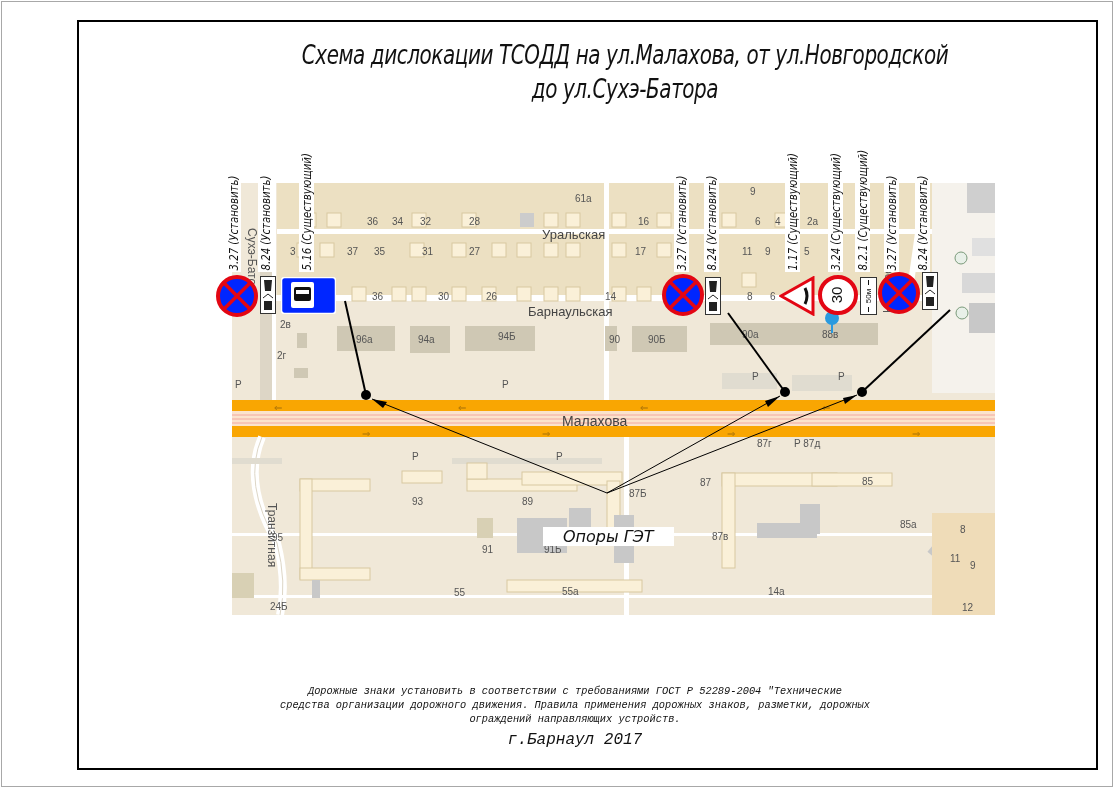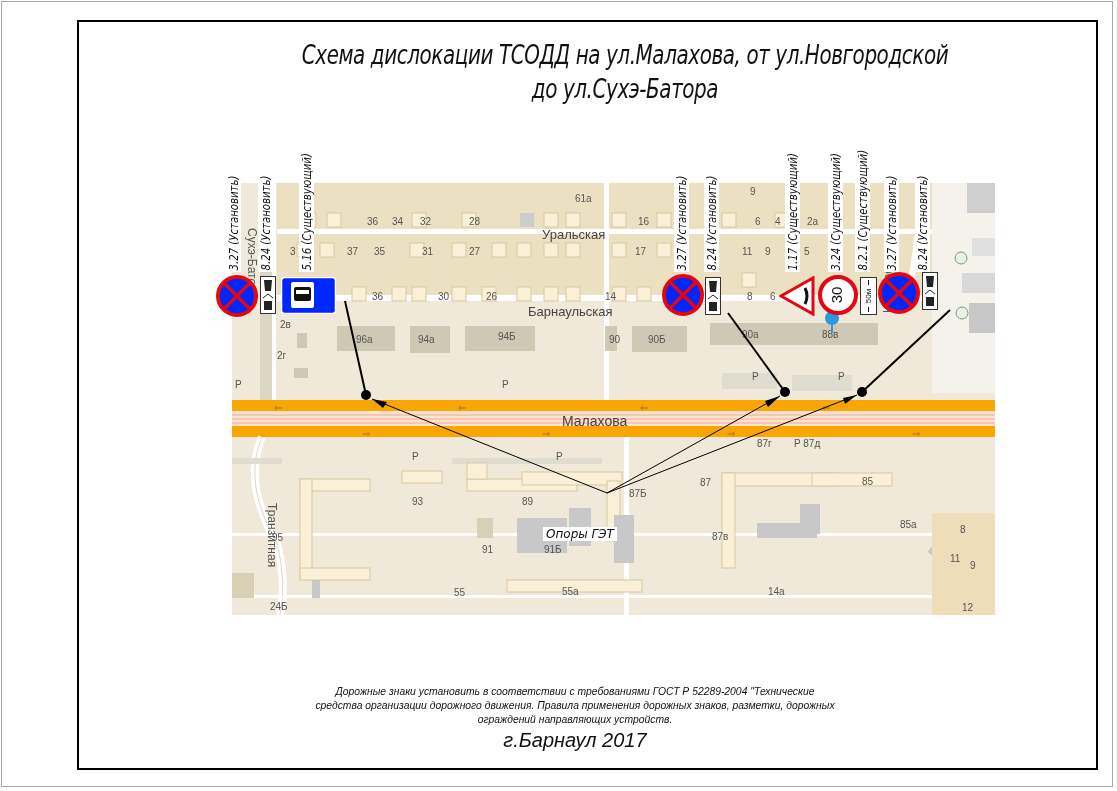--- a/index.html
+++ b/index.html
@@ -2,26 +2,26 @@
 <html><head>
 <meta charset="utf-8">
 <style>
   html, body { margin:0; padding:0; background:#ffffff; }
   body { width:1117px; height:791px; position:relative; overflow:hidden; font-family:"DejaVu Sans", sans-serif; }
   .outer { position:absolute; left:1px; top:1px; width:1112px; height:786px; border:1px solid #a8a8a8; box-sizing:border-box; }
   .frame { position:absolute; left:77px; top:20px; width:1021px; height:750px; border:2px solid #000; box-sizing:border-box; }
   .title { position:absolute; left:200px; top:38px; width:850px; text-align:center; font-family:"DejaVu Sans Condensed","DejaVu Sans", sans-serif; font-style:italic; font-size:27px; line-height:34px; letter-spacing:-0.5px; color:#111; transform:scaleX(0.82); transform-origin:center top; white-space:nowrap; }
   .map { position:absolute; left:232px; top:183px; width:763px; height:432px; background:#f0e8d8; overflow:hidden; }
   .map svg { position:absolute; left:0; top:0; }
-  .footer { position:absolute; left:200px; top:684px; width:750px; text-align:center; font-family:Liberation Sans, sans-serif; font-style:italic; font-size:11.5px; line-height:14px; color:#111; }
+  .footer { position:absolute; left:200px; top:684px; width:750px; text-align:center; font-family:Liberation Mono, monospace; font-style:italic; font-size:11.5px; line-height:14px; color:#111; }
   .footer .line { white-space:nowrap; transform:scaleX(0.9); }
-  .footer .city { font-size:20px; line-height:24px; margin-top:2px; }
+  .footer .city { font-size:16px; line-height:24px; margin-top:2px; }
   .vlabel { position:absolute; background:#fff; font-family:"DejaVu Sans", sans-serif; font-style:italic; font-size:13px; line-height:15px; color:#111; white-space:nowrap; transform-origin:left top; transform:rotate(-90deg) scaleX(0.78); padding:0 2px; }
   .sign { position:absolute; }
-  .opory { position:absolute; left:543px; top:527px; background:#fff; font-style:italic; font-size:12px; padding:0 3px; color:#111; }
+  .opory { position:absolute; left:543px; top:527px; background:#fff; font-style:italic; font-size:16px; padding:0 20px; color:#111; }
   .maptext { font-family:"Liberation Sans", sans-serif; }
 </style>
 </head>
 <body>
 
 <div class="outer"></div>
 <div class="frame"></div>
 
 <div class="title">
   <div>Схема дислокации ТСОДД на ул.Малахова, от ул.Новгородской</div>

